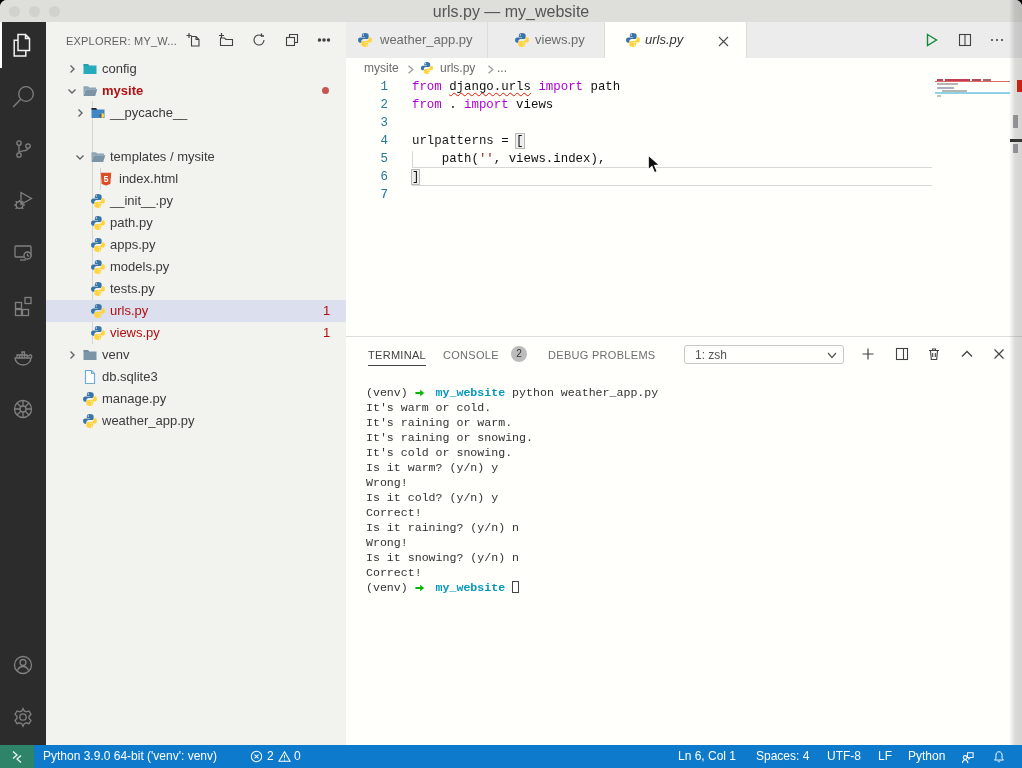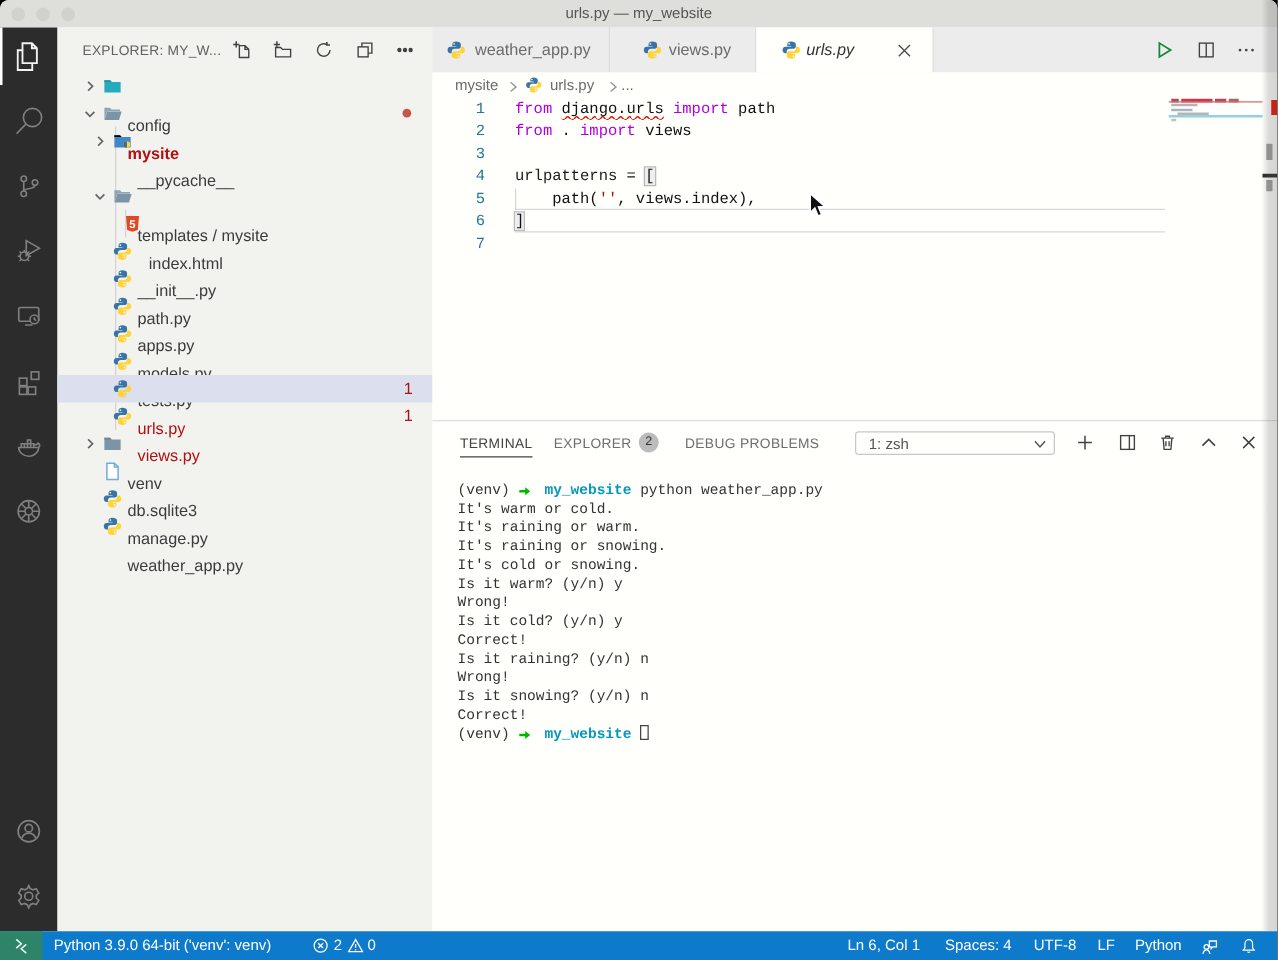--- a/index.html
+++ b/index.html
@@ -3,37 +3,37 @@
 <meta charset="utf-8">
 <style>
   * { margin:0; padding:0; box-sizing:border-box; }
   html,body { width:1022px; height:768px; background:#000; overflow:hidden; }
   body { font-family:"Liberation Sans", sans-serif; }
   #win { position:relative; width:1022px; height:768px; border-radius:7px 7px 0 0; overflow:hidden; background:#fff; }
   .abs { position:absolute; }
   
   #titlebar { left:0; top:0; width:1022px; height:22px; background:#dedeDA; }
   #titlebar .tl { position:absolute; top:5.5px; width:11px; height:11px; border-radius:50%; background:#d2d2cd; }
-  #title-text { position:absolute; top:3px; left:0; width:100%; text-align:center; font-size:12px; color:#555; }
+  #title-text { position:absolute; top:3px; left:0; width:100%; text-align:center; font-size:16px; color:#555; }
   
   #actbar { left:0; top:22px; width:46px; height:723px; background:#2c2c2c; }
   .act-ico { position:absolute; left:11px; width:24px; height:24px; }
   .act-ico svg { width:24px; height:24px; stroke:#808080; fill:none; stroke-width:1.3; }
   .act-ico.on svg { stroke:#f2f2f2; }
   #act-indicator { position:absolute; left:0; top:0px; width:2px; height:46px; background:#fff; }
   
   #sidebar { left:46px; top:22px; width:300px; height:723px; background:#f2f2ef; }
   #sb-head { position:absolute; left:0; top:0; width:300px; height:36px; }
   #sb-title { position:absolute; left:20px; top:13px; font-size:11px; color:#616161; letter-spacing:.2px; }
   .hd-ico { position:absolute; top:10px; width:16px; height:16px; }
   .hd-ico svg { width:16px; height:16px; stroke:#424242; fill:none; stroke-width:1.1; }
   
   .row { position:absolute; left:0; width:300px; height:22px; font-size:13px; color:#3b3b3b; }
   .row.sel { background:#dcdfed; }
-  .row .lbl { position:absolute; top:3px;margin-top:32px; }
+  .row .lbl { position:absolute; top:3px; }
   .row .red { color:#b01011; }
   .chev { position:absolute; top:5px; width:12px; height:12px; }
   .chev svg { width:12px; height:12px; stroke:#646465; fill:none; stroke-width:1.4; }
   .fico { position:absolute; top:3px; width:16px; height:16px; }
   .badge1 { position:absolute; left:322px; top:3px; color:#b01011; font-size:13px; }
   .guide { position:absolute; width:1px; background:#d4d4d0; }
   
   #tabbar { left:346px; top:22px; width:676px; height:36px; background:#ececec; }
   .tab { position:absolute; top:0; height:36px; background:#ececec; border-right:1px solid #dcdcdc; }
   .tab.active { background:#fffffc; }
@@ -382,21 +382,21 @@
       <div class="abs" style="left:3px; top:66px; width:5px; height:9px; background:#a0a0a0"></div>
     </div>
     <div class="abs" style="left:301px; top:76px">
       <svg width="15" height="21" viewBox="0 0 15 21">
           <path d="M1.2 1 L1.2 16 L4.9 12.5 L7.5 18.8 L10.3 17.6 L7.7 11.5 L12.8 11.2 Z" fill="#111" stroke="#fff" stroke-width="1.2"></path>
         </svg>
     </div>
   </div>
   <div id="panel" class="abs">
     <div class="ptab on" style="left:22px">TERMINAL</div>
-    <div class="ptab" style="left:97px">EXPLORER</div>
+    <div class="ptab" style="left:97px">CONSOLE</div>
     <div class="abs" style="left:165px; top:9px; width:16px; height:16px; border-radius:50%; background:#bcbcbc; color:#333; font-size:10px; text-align:center; line-height:16px;">2</div>
     <div class="ptab" style="left:202px">DEBUG PROBLEMS</div>
     <div class="abs" style="left:338px; top:8px; width:160px; height:19px; background:#fffffc; border:1px solid #c8c8c8; border-radius:3px; font-size:12px; color:#555;">
       <span style="position:absolute; left:10px; top:2px;">1: zsh</span>
       <svg style="position:absolute; right:6px; top:5px" width="10" height="8" viewBox="0 0 10 8">
           <path d="M1 2 L5 6.5 L9 2" fill="none" stroke="#555" stroke-width="1.2"></path>
         </svg>
     </div>
     <div class="pic abs" style="left:514px; top:9px"><svg width="16" height="16" viewBox="0 0 16 16">
           <path d="M8 2.5 V13.5 M2.5 8 H13.5" stroke="#424242" stroke-width="1.2"></path>

